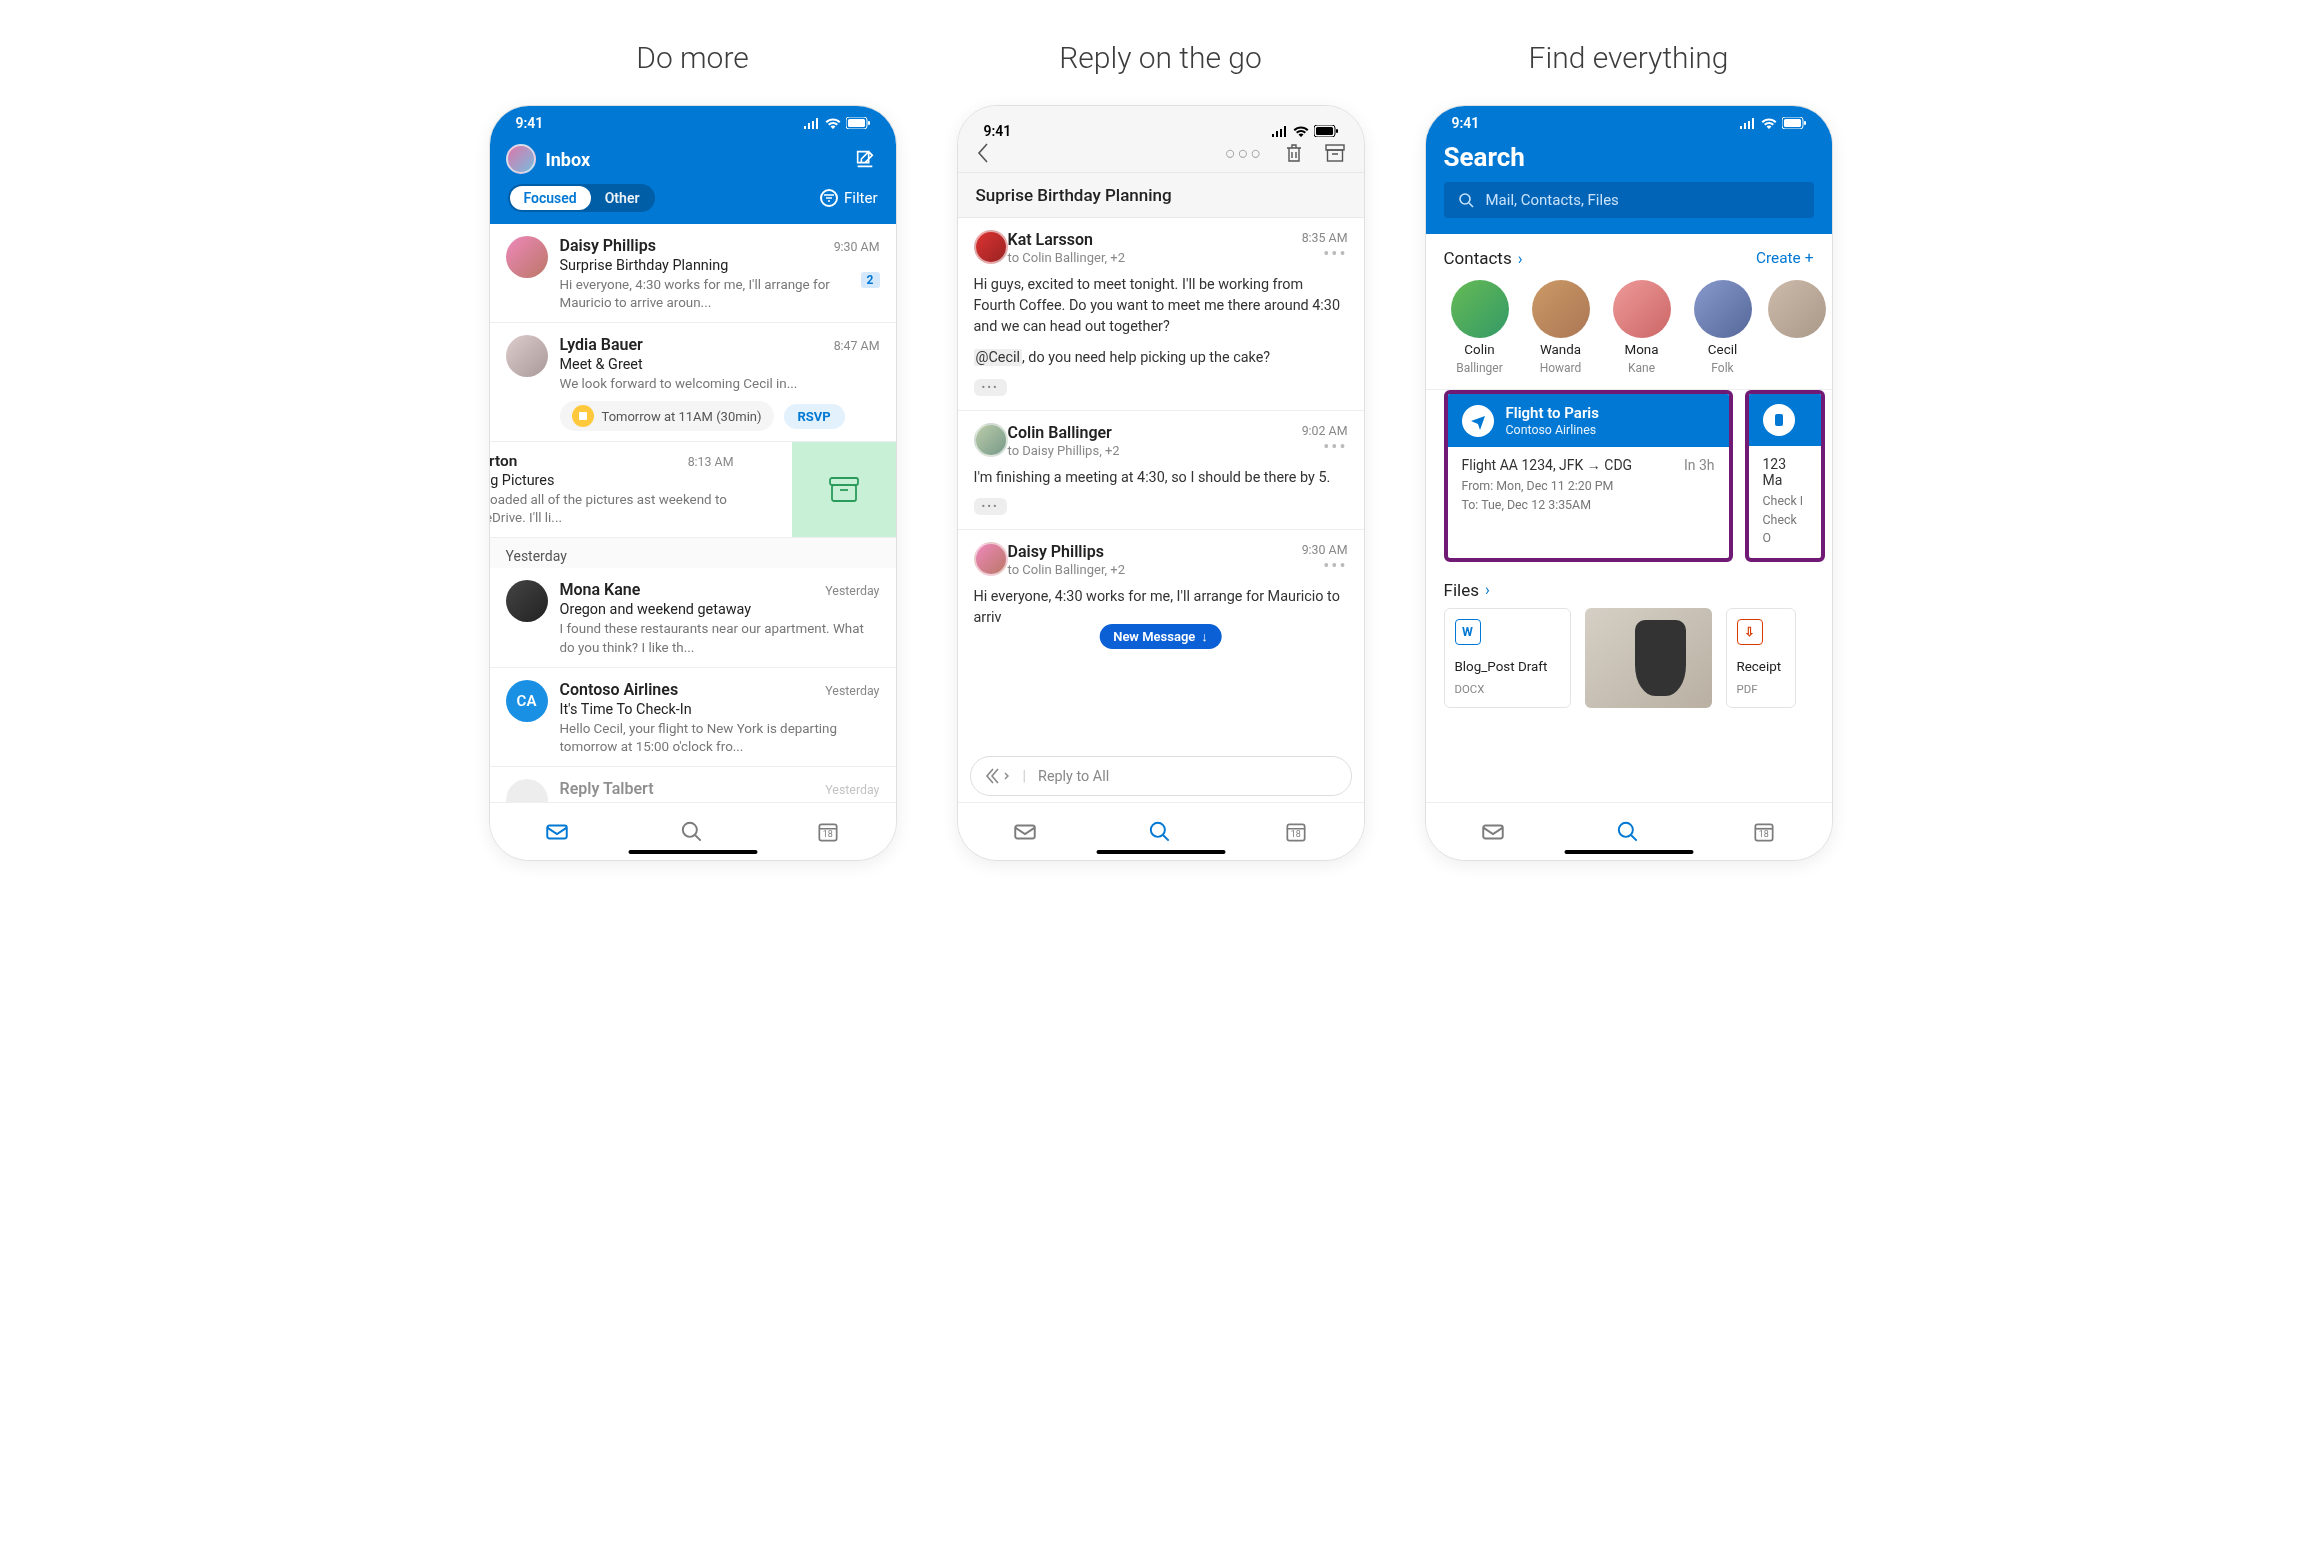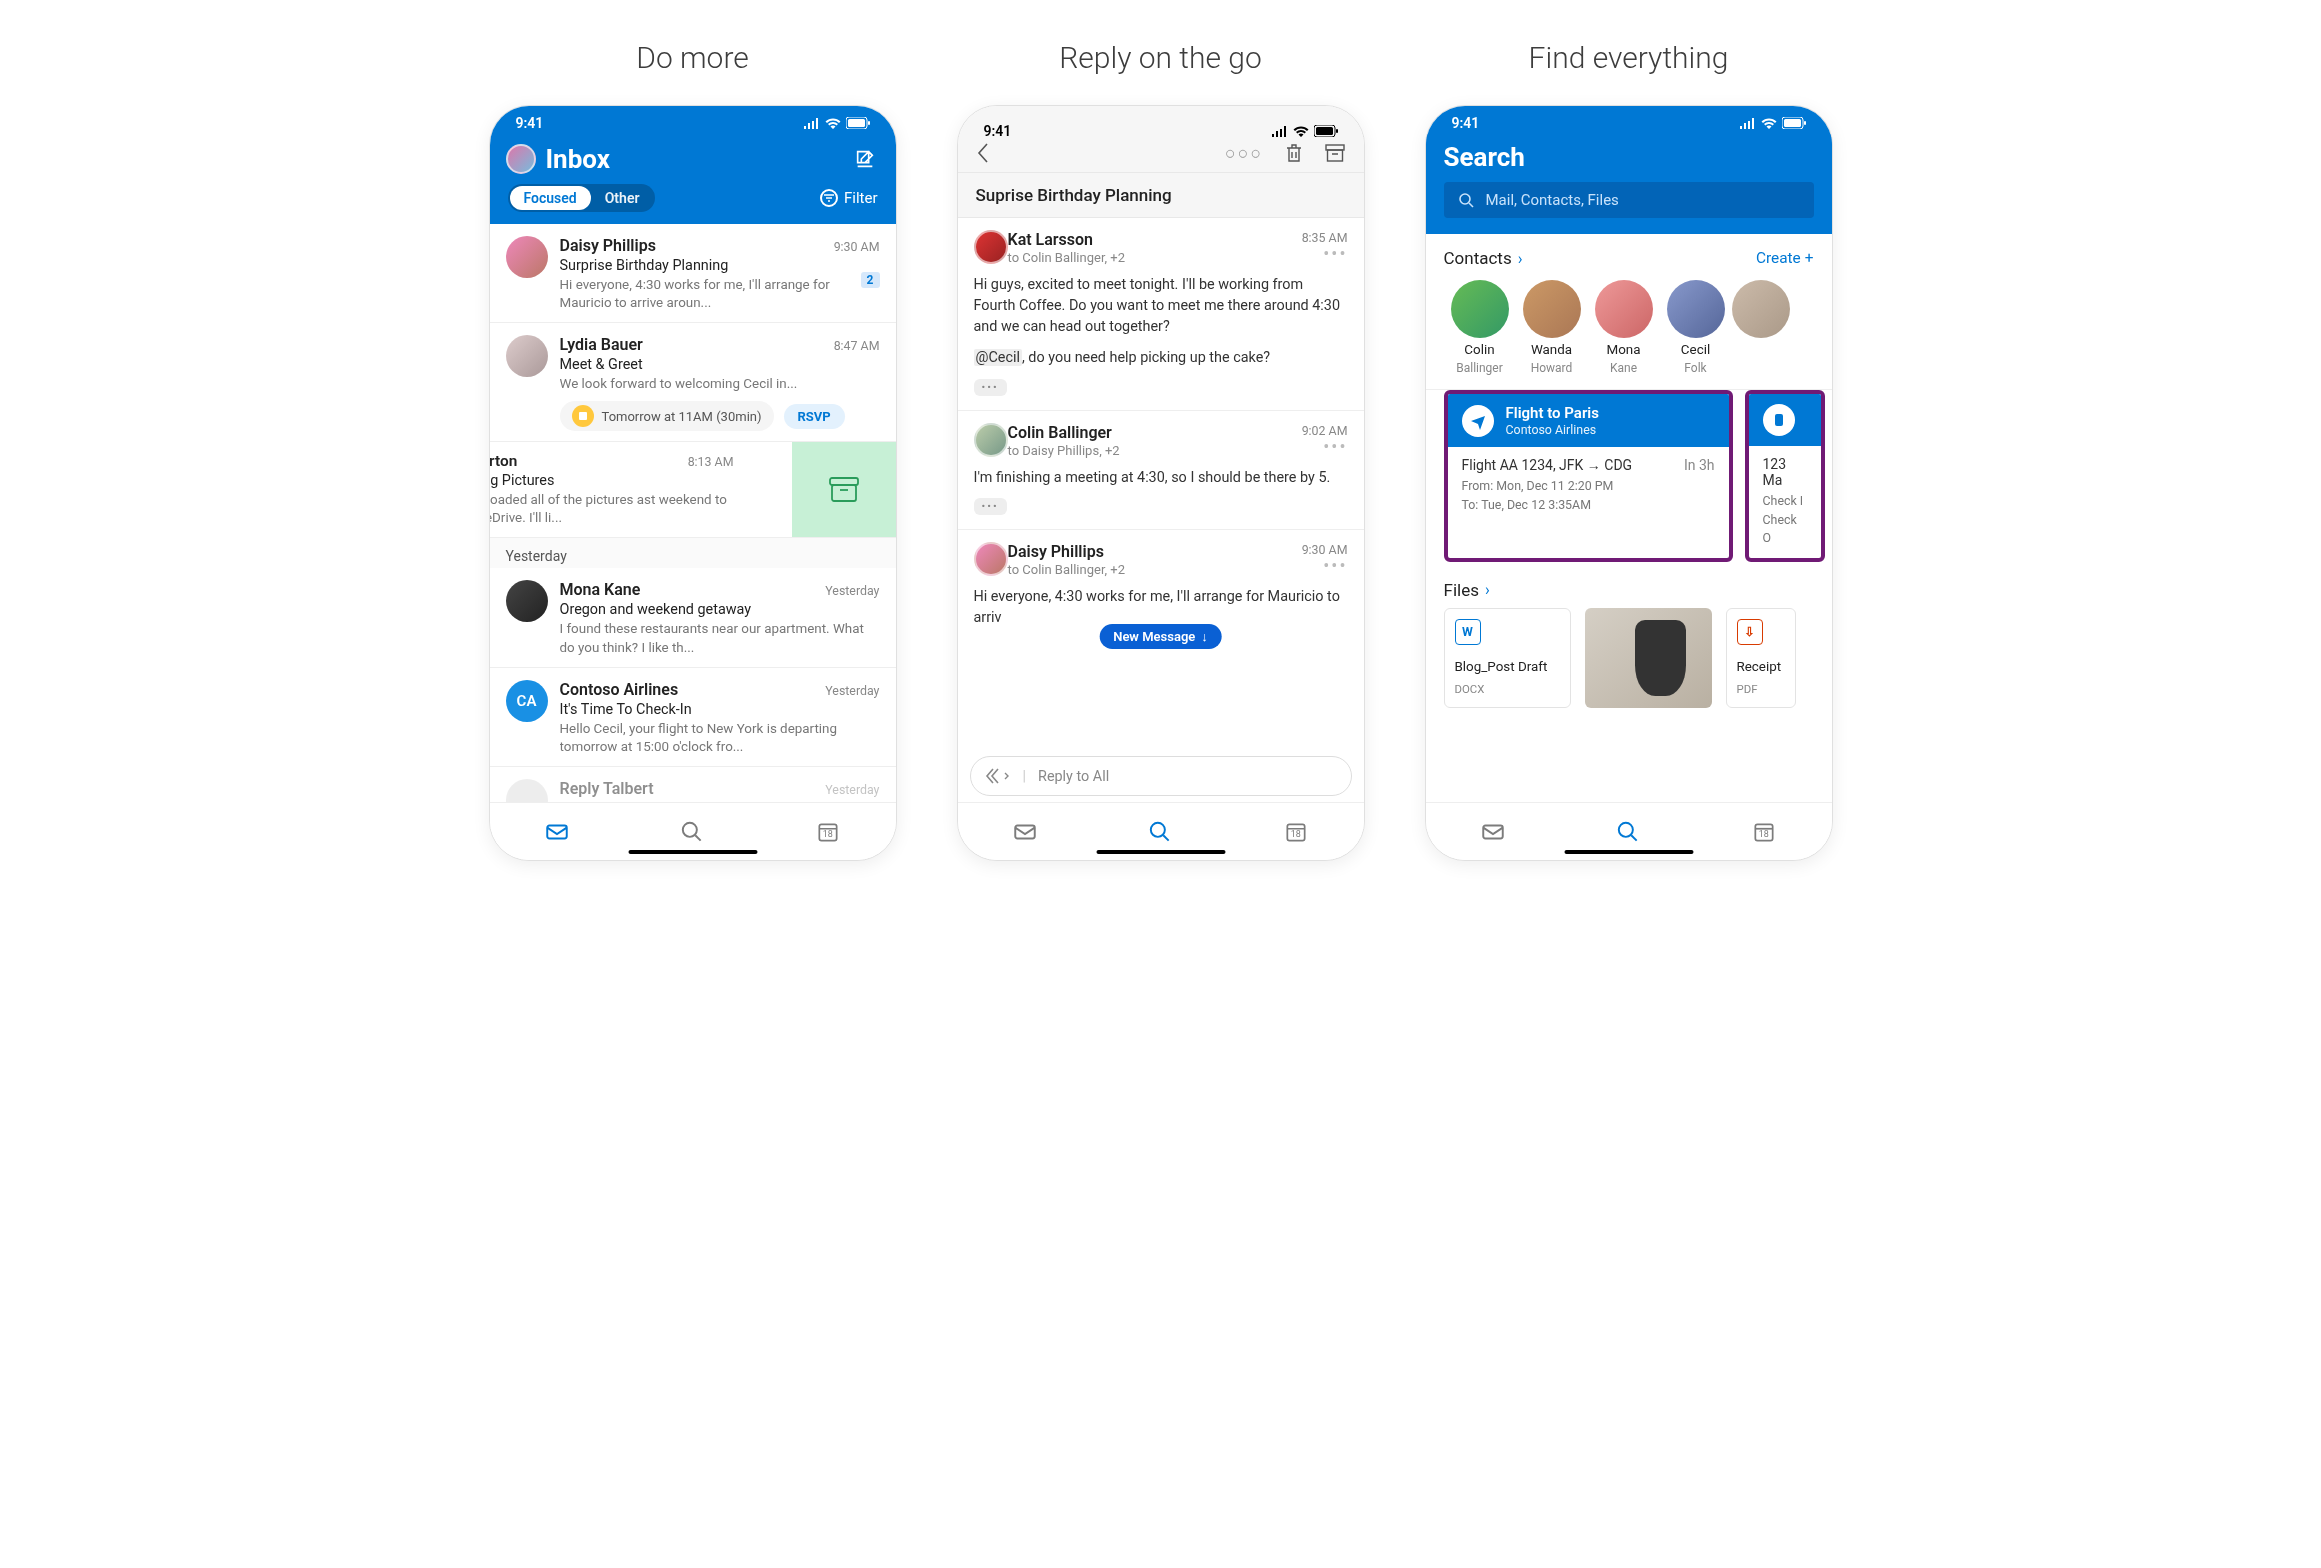--- a/index.html
+++ b/index.html
@@ -68,21 +68,21 @@
     border: 2px solid rgba(255,255,255,0.6);
     flex-shrink: 0;
     display:flex;align-items:center;justify-content:center;font-size:12px;color:#fff;font-weight:600;
   }
   .avatar-md {
     width: 42px; height: 42px; border-radius: 50%;
     background: linear-gradient(135deg,#d7a,#7bd);
     flex-shrink: 0;
     display:flex;align-items:center;justify-content:center;font-size:15px;color:#fff;font-weight:600;
   }
-  .inbox-title { font-size: 26px; font-weight: 700; }
+  .inbox-title { font-size: 18px; font-weight: 700; }
   .compose-icon { width:22px; height:22px; }
   .pill-row {
     display: flex; justify-content: space-between; align-items: center;
     padding: 4px 18px 0;
   }
   .pill-group {
     display: flex; background: #005ea6; border-radius: 18px; padding: 2px;
   }
   .pill {
     padding: 4px 14px; border-radius: 16px; font-size: 14px; font-weight: 600;
@@ -176,21 +176,21 @@
   .search-hdr { background:#0078d4; color:#fff; padding:8px 18px 16px;}
   .search-title { font-size:26px; font-weight:700; margin-bottom:10px;}
   .search-box {
     background:#0264b7; border-radius:4px; padding:9px 14px;
     display:flex; align-items:center; gap:12px; color:#c8e2fb; font-size:15px;
   }
   .sect-row { display:flex; justify-content:space-between; align-items:center; padding:14px 18px 8px;}
   .sect-label { font-size:17px; color:#222;}
   .chev { color:#0078d4; }
   .create { color:#0078d4; font-size:15.4px; display:flex; gap:4px; align-items:center;}
-  .contacts-strip { display:flex; gap:0; padding:4px 0 14px 18px; overflow:hidden;}
+  .contacts-strip { display:flex; gap:9px; padding:4px 0 14px 18px; overflow:hidden;}
   .contact-item { width:72px; display:flex; flex-direction:column; align-items:center; gap:4px;}
   .contact-avatar { width:58px;height:58px;border-radius:50%;background:linear-gradient(135deg,#ccc,#999); }
   .c-first { font-size:13.4px; color:#222; text-align:center;}
   .c-last { font-size:12px; color:#888; text-align:center;}
   .hr { height:1px; background:#eee;}
   .upcoming-title { padding:12px 18px 8px; font-size:17px; color:#222;}
   .cards-row { display:flex; gap:12px; padding:0 18px 12px; overflow:hidden;}
   .card { width:289px; border:4px solid #701a75; border-radius:6px; overflow:hidden; flex-shrink:0;}
   .card-head { background:#0078d4; color:#fff; padding:10px 14px; display:flex; gap:12px; align-items:center;}
   .card-icon { width:32px;height:32px;background:#fff;border-radius:50%;display:flex;align-items:center;justify-content:center;color:#0078d4;}

